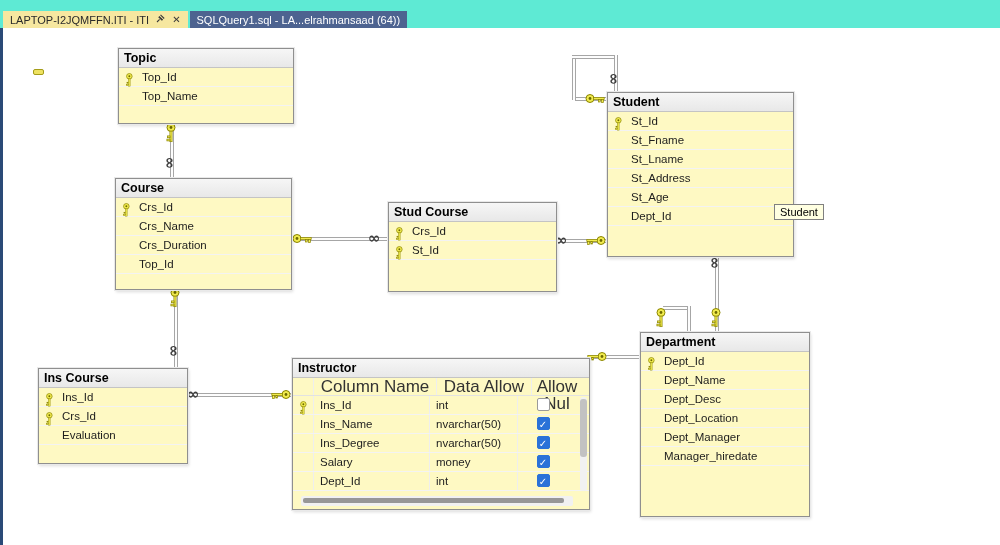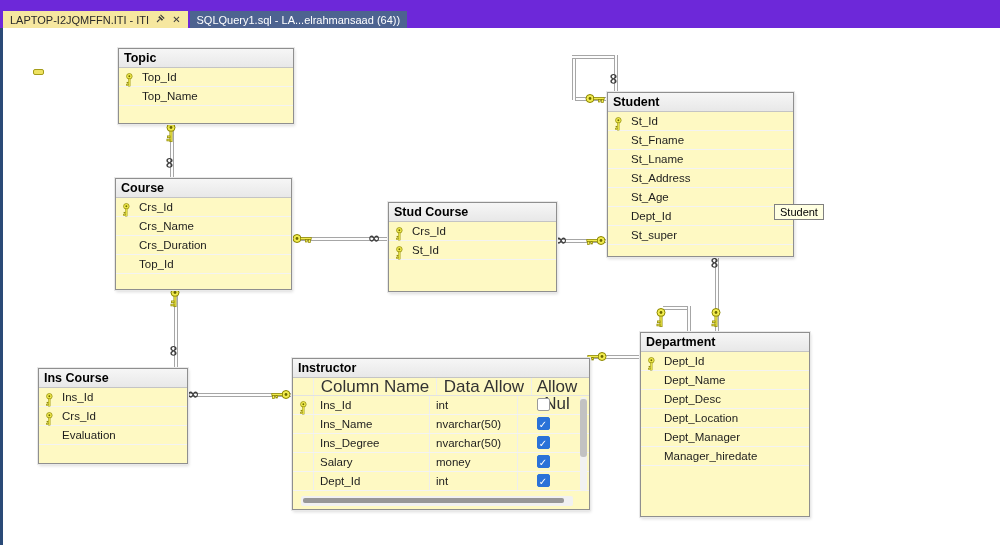--- a/index.html
+++ b/index.html
@@ -1,19 +1,19 @@
 <!DOCTYPE html>
 <html><head>
 <meta charset="utf-8">
 <style>
   html,body{margin:0;padding:0;background:#fff;font-family:"Liberation Sans",sans-serif;}
   .stage{position:relative;width:1000px;height:545px;overflow:hidden;background:#fff;}
 
   
-  .tabbar{position:absolute;left:0;top:0;width:1000px;height:28px;background:#6d28d9;display:flex;align-items:flex-end;}
+  .tabbar{position:absolute;left:0;top:0;width:1000px;height:28px;background:#5eead4;display:flex;align-items:flex-end;}
   .tab{height:17px;display:flex;align-items:center;padding:0 7px;font-size:11px;white-space:nowrap;cursor:default;}
   .tab.active{background:#f6e7a0;color:#2a2a2a;margin-left:3px;}
   .tab.inactive{background:#4d6390;color:#ffffff;margin-left:2px;}
   .tab .ticon{margin-left:7px;font-size:10px;color:#3a3a3a;line-height:1;}
 
   
   .leftstrip{position:absolute;left:0;top:28px;width:3px;height:517px;background:#2a4a77;}
 
   
   .entity{position:absolute;background:#fef9c3;border:1px solid #8f8f8f;box-shadow:0 0 0 1px #e9e9e9,1px 2px 3px rgba(0,0,0,.14);font-size:11.5px;z-index:3;}
@@ -278,24 +278,20 @@
           <span class="cname">St_Address</span>
         </div>
         <div class="row">
           <span class="gut"></span>
           <span class="cname">St_Age</span>
         </div>
         <div class="row">
           <span class="gut"></span>
           <span class="cname">Dept_Id</span>
         </div>
-        <div class="row">
-          <span class="gut"></span>
-          <span class="cname">St_super</span>
-        </div>
       </div>
   </div>
 
   <div class="entity" style="left:38px;top:368px;width:148px;height:94px;">
     <div class="hdr">Ins Course</div>
       <div class="body">
         <div class="row">
           <span class="gut">
             <span class="kv"><svg width="20" height="11" viewBox="0 0 20 11">
                 <circle cx="5" cy="5.5" r="4" fill="#f2ec4f" stroke="#8a8400"></circle>

